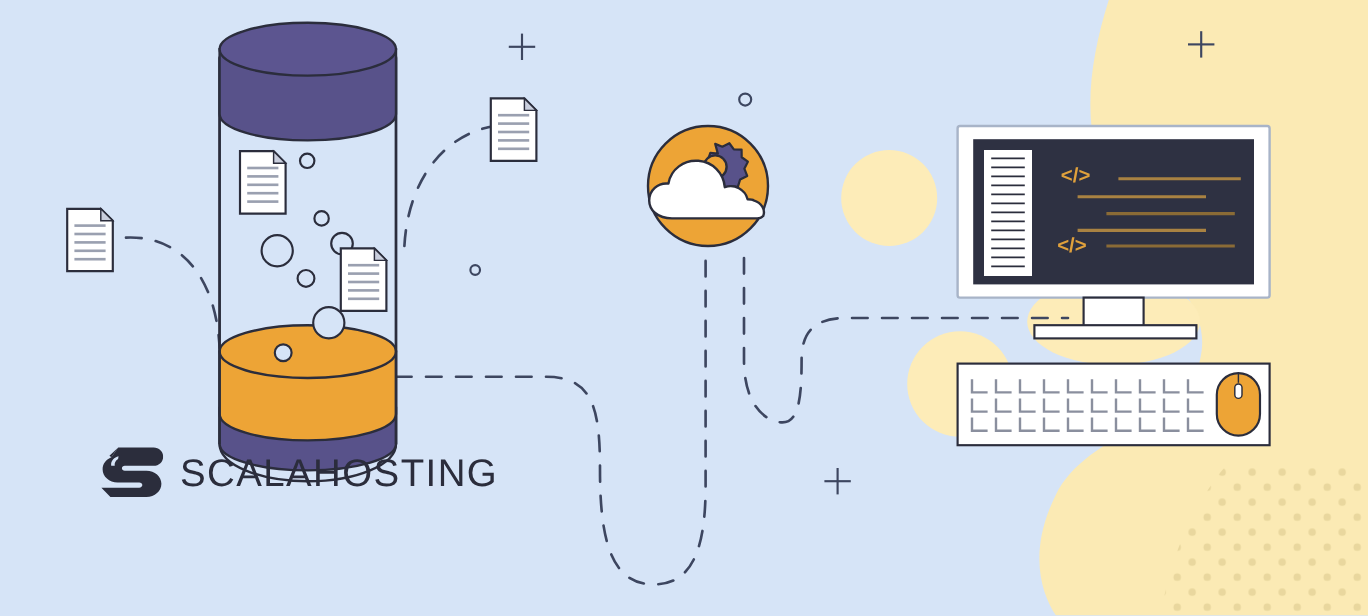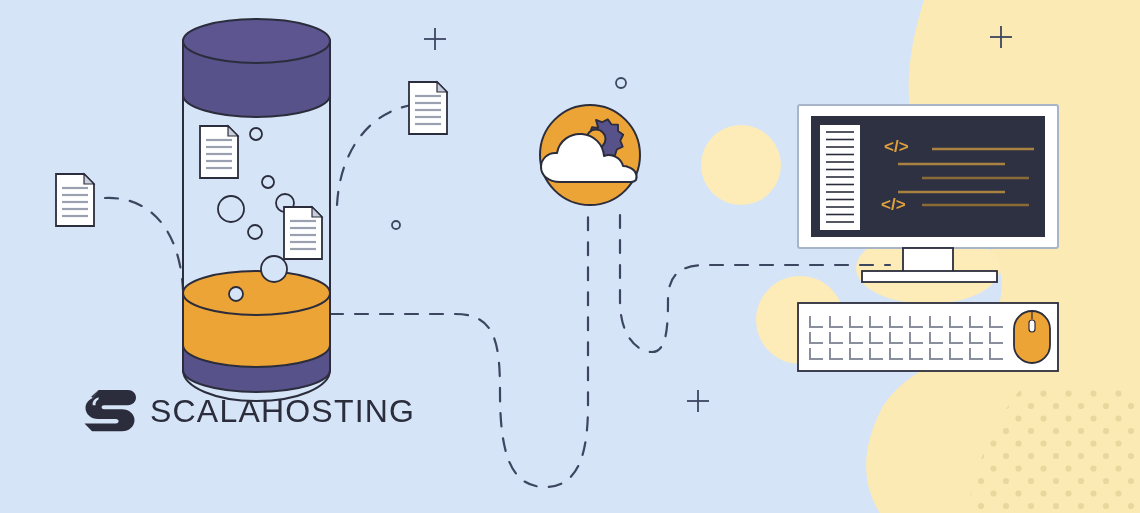--- a/index.html
+++ b/index.html
@@ -5,21 +5,21 @@
   html,body{margin:0;padding:0;}
   body{
     width:1140px;height:513px;
     background:#d6e4f7;
     font-family:"Liberation Sans", sans-serif;
     overflow:hidden;
   }
   #stage{position:relative;width:1140px;height:513px;overflow:hidden;background:#d6e4f7;}
   #stage svg.layer{position:absolute;top:0;left:0;width:1140px;height:513px;}
   .brand-wrap{
-    position:absolute;left:84px;top:389px;
+    position:absolute;left:84px;top:372px;
     display:flex;align-items:center;gap:14px;justify-content:center;
   }
   .brand-name{
     font-family:"Liberation Sans", sans-serif;
     font-size:32px;letter-spacing:1.2px;color:#2b2d3c;font-weight:400;
     line-height:1;white-space:nowrap;
   }
   .brand-mark{display:block;}
 </style>
 </head>

